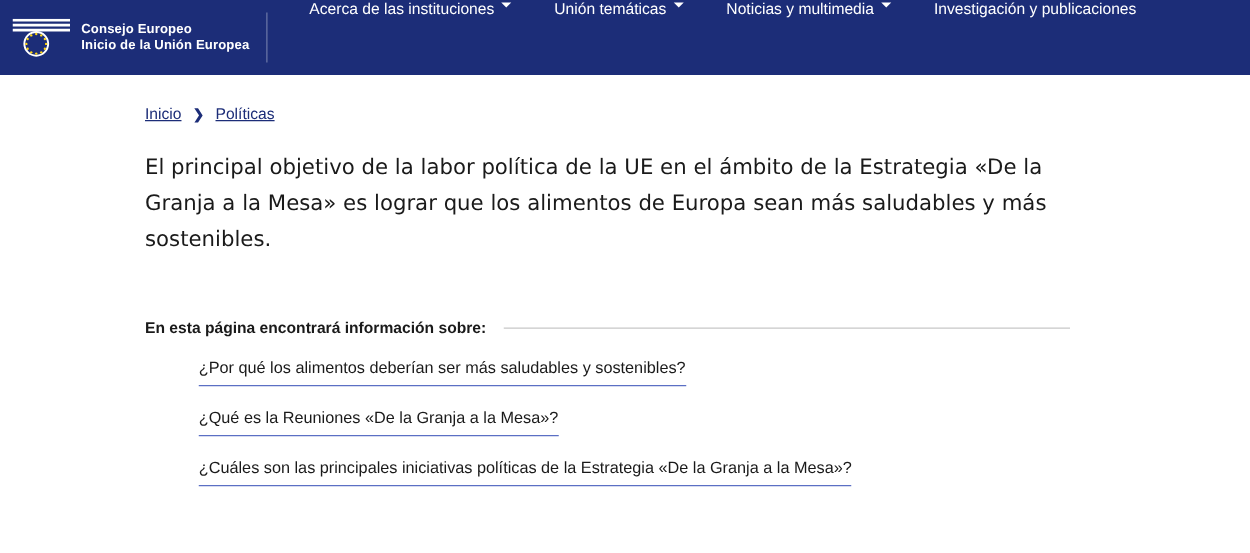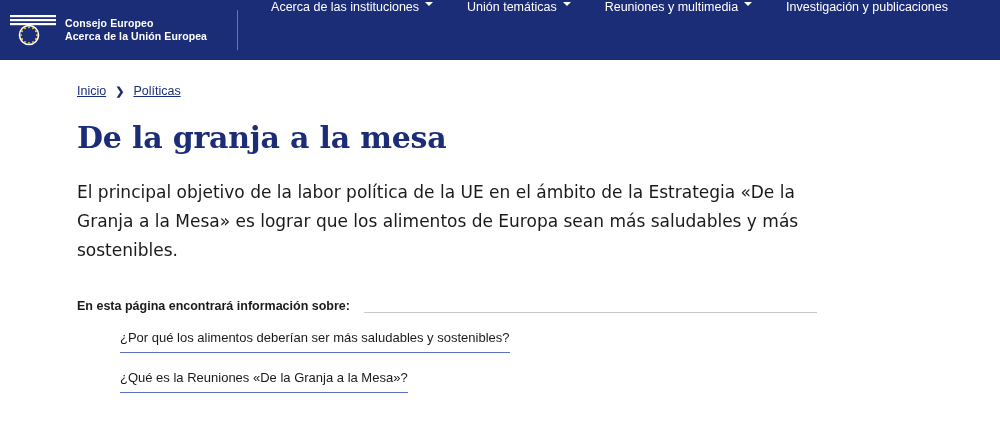--- a/index.html
+++ b/index.html
@@ -20,21 +20,21 @@
     background: #1c2d78;
     display: flex;
     align-items: center;
     padding: 0 0 0 10px;
     color: #ffffff;
   }
   .logo-block {
     display: flex;
     align-items: center;
     gap: 9px;
-    padding-right: 30px;
+    padding-right: 14px;
     border-right: 1px solid rgba(255,255,255,0.35);
     height: 40px;
   }
   .flag {
     width: 46px;
     height: 31px;
     position: relative;
     flex: 0 0 auto;
   }
   .flag svg { display: block; }
@@ -68,21 +68,21 @@
     width: 0; height: 0;
     border-left: 4px solid transparent;
     border-right: 4px solid transparent;
     border-top: 4.5px solid #ffffff;
     display: inline-block;
     margin-top: 2px;
   }
 
   
   .main {
-    padding: 0 0 0 77px;
+    padding: 0 0 0 116px;
   }
   .breadcrumb {
     display: flex;
     align-items: center;
     gap: 9px;
     margin-top: 24px;
     font-size: 12.5px;
   }
   .breadcrumb a {
     color: #1c2d78;
@@ -108,23 +108,23 @@
     margin: 22px 0 0 0;
     font-size: 17px;
     line-height: 29px;
     color: #1a1a1a;
     max-width: 730px;
     font-family: "DejaVu Sans", sans-serif;
   }
 
   .onthispage {
     display: flex;
-    align-items: flex-end;
+    align-items: center;
     gap: 14px;
-    margin-top: 34px;
+    margin-top: 48px;
     max-width: 740px;
   }
   .onthispage-label {
     font-size: 12.5px;
     font-weight: bold;
     color: #1a1a1a;
     white-space: nowrap;
   }
   .rule {
     flex: 1 1 auto;
@@ -179,65 +179,68 @@
           <circle cx="15.0" cy="26.9" r="0.95"></circle>
           <circle cx="12.1" cy="24.0" r="0.95"></circle>
           <circle cx="11.1" cy="20.1" r="0.95"></circle>
           <circle cx="12.1" cy="16.2" r="0.95"></circle>
           <circle cx="15.0" cy="13.3" r="0.95"></circle>
         </g>
       </svg>
     </span>
     <span class="logo-text">
       <span>Consejo Europeo</span><br>
-      <span>Acerca de la Unión Europea</span>
+      <span>Inicio de la Unión Europea</span>
     </span>
   </div>
 
   <nav class="nav">
     <div class="nav-item">
       <span>Acerca de las instituciones</span>
       <span class="caret"></span>
     </div>
     <div class="nav-item">
       <span>Unión temáticas</span>
       <span class="caret"></span>
     </div>
     <div class="nav-item">
-      <span>Reuniones y multimedia</span>
+      <span>Noticias y multimedia</span>
       <span class="caret"></span>
     </div>
     <div class="nav-item">
       <span>Investigación y publicaciones</span>
 
     </div>
   </nav>
 
 </div>
 
 <div class="main">
 
   <div class="breadcrumb">
     <a href="#">Inicio</a>
     <span class="bc-sep">❯</span>
     <a href="#">Políticas</a>
   </div>
 
-  <h1 class="page-title">De la granja a la mesa</h1>
 
   <p class="intro">El principal objetivo de la labor política de la UE en el ámbito de la Estrategia «De la Granja a la Mesa» es lograr que los alimentos de Europa sean más saludables y más sostenibles.</p>
 
   <div class="onthispage">
     <span class="onthispage-label">En esta página encontrará información sobre:</span>
     <span class="rule"></span>
   </div>
 
   <div class="toc">
     <div class="toc-item">
       <span class="toc-bar"></span>
       <a class="toc-link" href="#">¿Por qué los alimentos deberían ser más saludables y sostenibles?</a>
     </div>
     <div class="toc-item">
       <span class="toc-bar"></span>
       <a class="toc-link" href="#">¿Qué es la Reuniones «De la Granja a la Mesa»?</a>
     </div>
+    <div class="toc-item">
+      <span class="toc-bar"></span>
+      <a class="toc-link" href="#">¿Cuáles son las principales iniciativas políticas de la Estrategia «De la Granja a la Mesa»?</a>
+    </div>
   </div>
 </div>
 
 </body></html>

